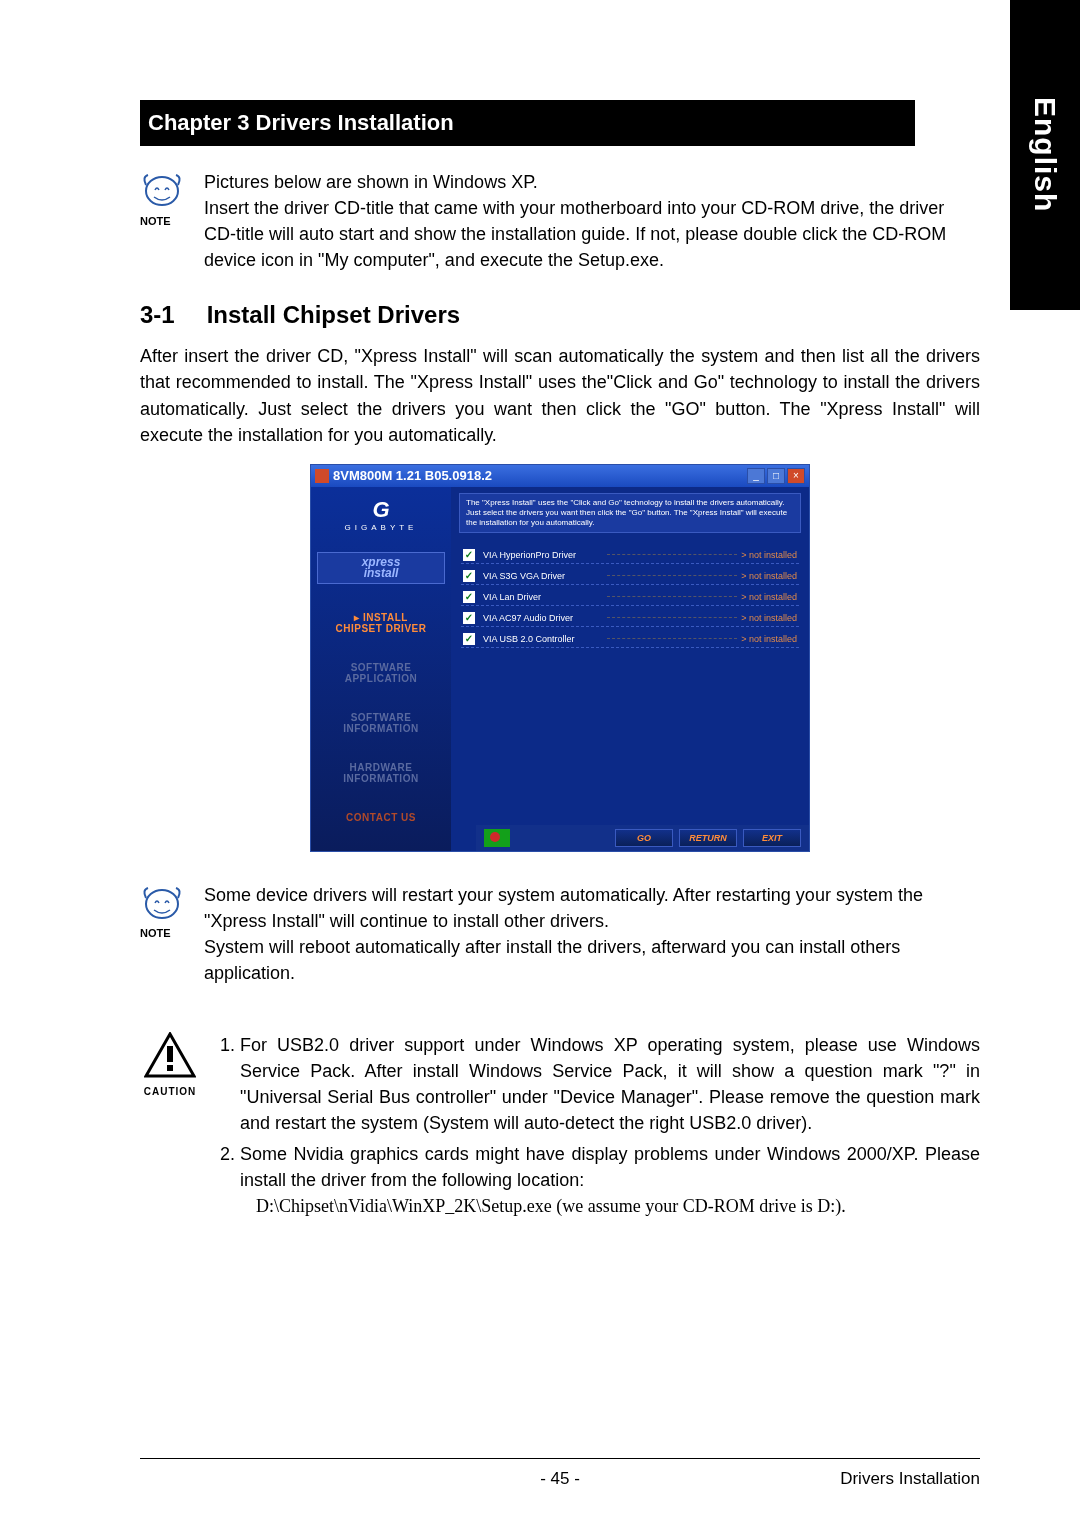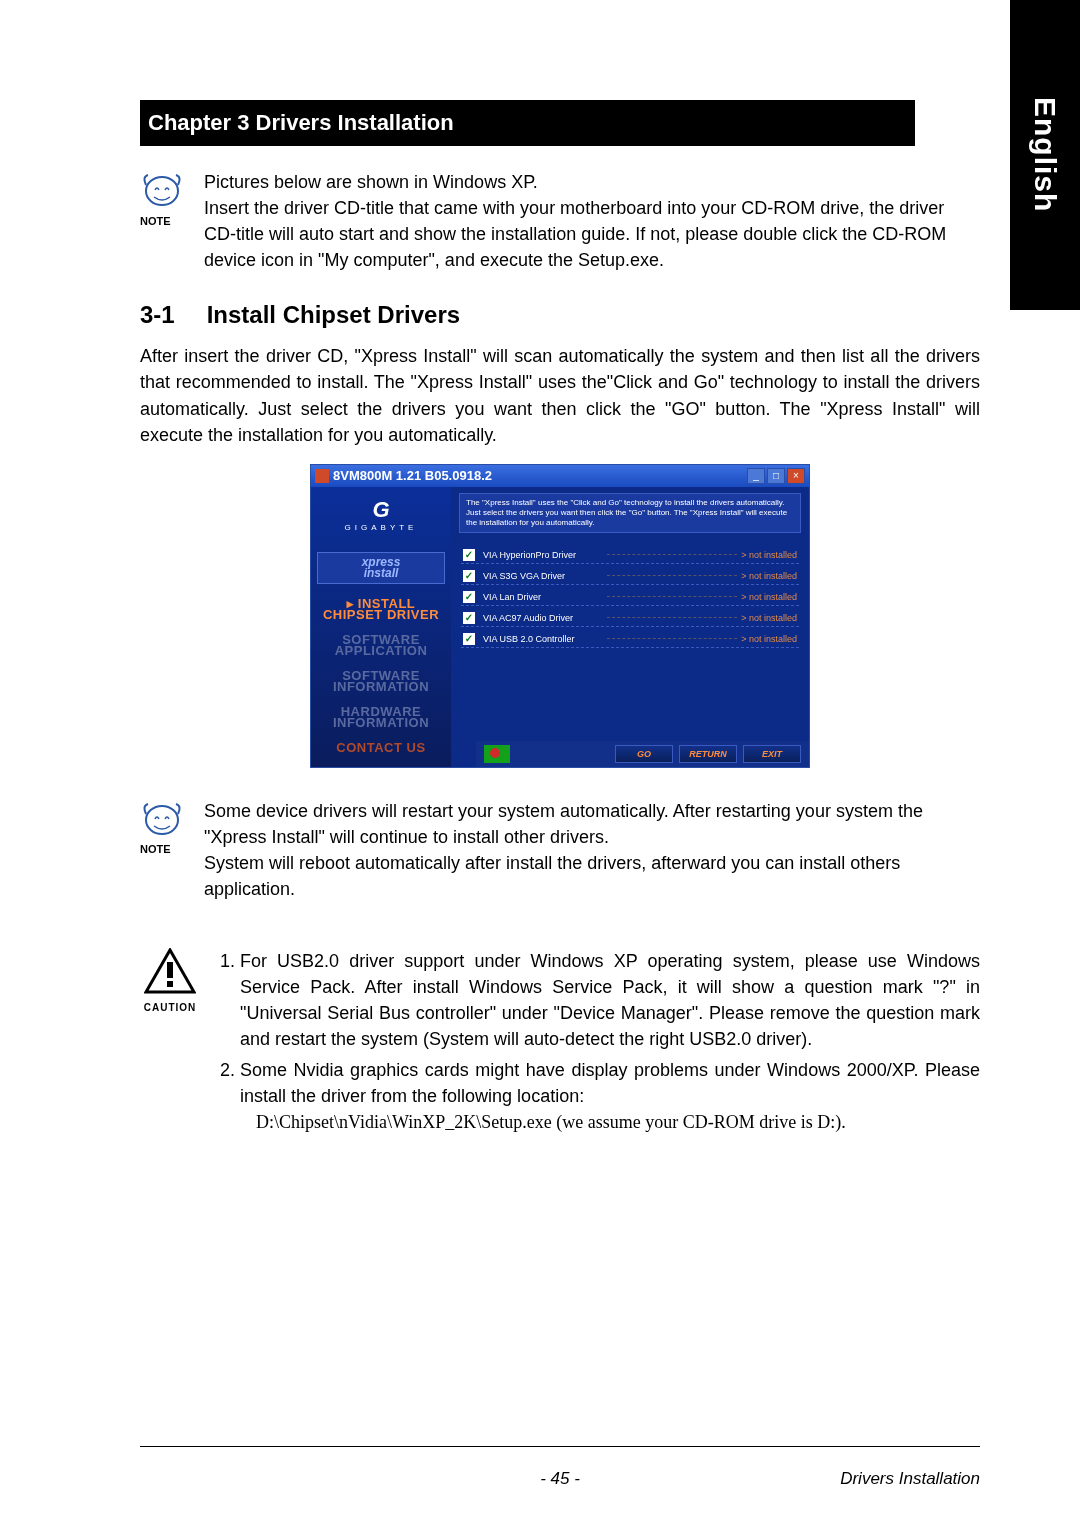--- a/index.html
+++ b/index.html
@@ -110,22 +110,22 @@
   .xpress {
     margin: 20px 6px 8px 6px;
     background: #1a3aa0;
     border: 1px solid #4a6ad0;
     padding: 4px 2px;
     font-style: italic; font-weight: bold;
     font-size: 12px; line-height: 11px;
     color:#9bb6ff;
   }
   .side-item {
-    margin: 14px 8px;
-    font-size: 13px;
+    margin: 28px 8px;
+    font-size: 10px;
     font-weight: bold;
     line-height: 11px;
     color: #b04a2a;
     letter-spacing: 0.5px;
   }
   .side-item.active { color: #ff8c3a; }
   .side-item.dim { color: #5a6aa0; }
   .side-item .top { display:block; }
   .main-pane { flex:1; background:#0c2a88; display:flex; flex-direction:column; }
   .info-box {
@@ -175,23 +175,23 @@
   .caution-icon .lbl { font-size:10px; font-weight:bold; letter-spacing:1px; }
   .caution-list ol { list-style: decimal; padding-left: 26px; }
   .caution-list li { margin-bottom: 4px; text-align: justify; }
   .loc { margin-left: 16px; font-family: Liberation Serif, serif; }
 
   .footer {
     position:absolute;
     left:140px; right:100px;
     bottom: 40px;
     border-top:1px solid #000;
-    padding-top:22px;
+    padding-top:10px;
     font-size:17px;
-    display:flex; justify-content:space-between;font-style:italic;
+    display:flex; justify-content:space-between;
   }
   .footer .ctr { position:absolute; left:0; right:0; text-align:center; }
 </style>
 </head>
 <body>
 
 <div class="side-tab">
   <span>English</span>
 </div>
 

